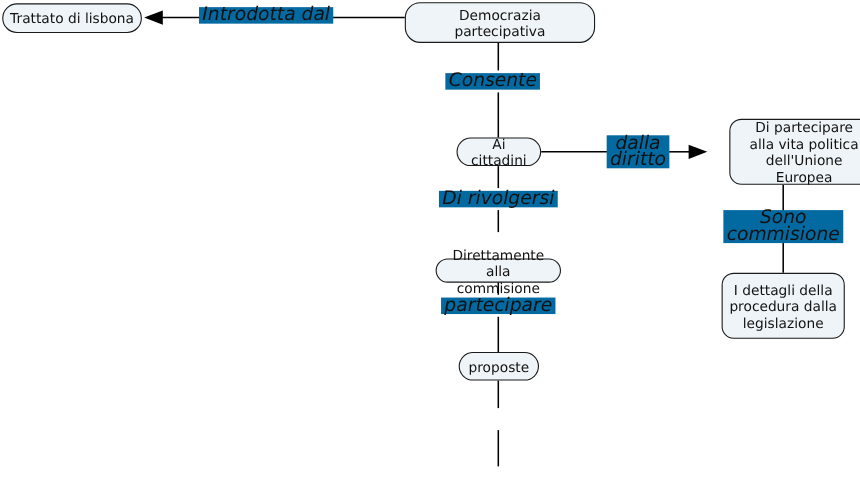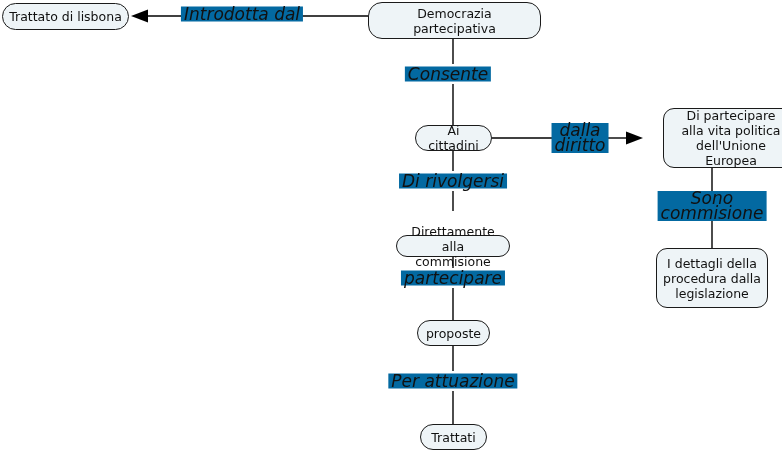--- a/index.html
+++ b/index.html
@@ -116,30 +116,28 @@
 
   <div class="node" style="left:396px; top:211px; width:114px; height:22px;margin-top:24px;">Direttamente
 alla commisione</div>
 
   <div class="node pill" style="left:417px; top:320px; width:73px; height:26px;">proposte</div>
 
   <div class="node" style="left:656px; top:248px; width:112px; height:60px;">I dettagli della
 procedura dalla
 legislazione</div>
 
-  <div class="node pill" style="left:420px; top:424px; width:67px; height:26px;">Trattati</div>
 
   <div class="edge-label" style="left:242px; top:14px;">Introdotta dal</div>
 
   <div class="edge-label" style="left:448px; top:74px;">Consente</div>
 
   <div class="edge-label" style="left:580px; top:138px;">dalla
 diritto</div>
 
   <div class="edge-label" style="left:453px; top:181px;text-align:right;">Di rivolgersi</div>
 
   <div class="edge-label" style="left:712px; top:206px;">Sono commisione</div>
 
   <div class="edge-label" style="left:453px; top:278px;">partecipare</div>
 
-  <div class="edge-label" style="left:453px; top:381px;">Per attuazione</div>
 
 </div>
 
 </body></html>

